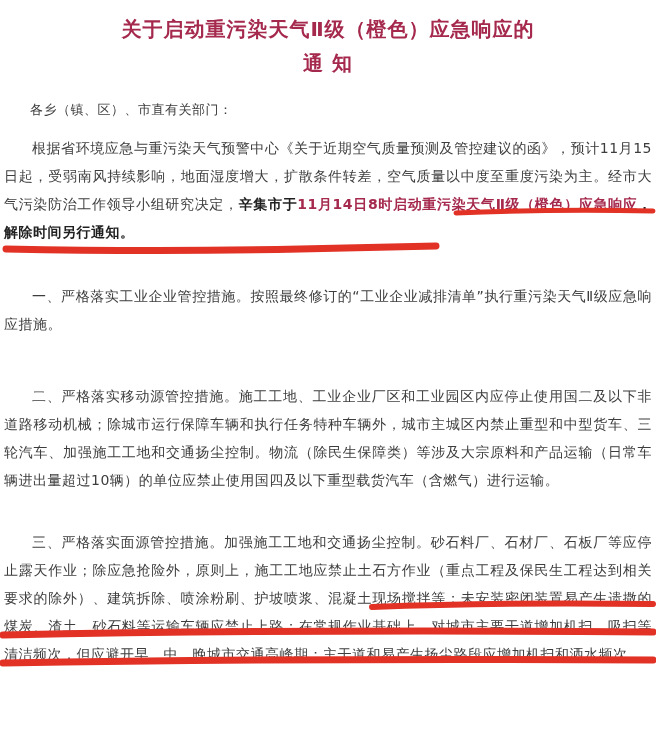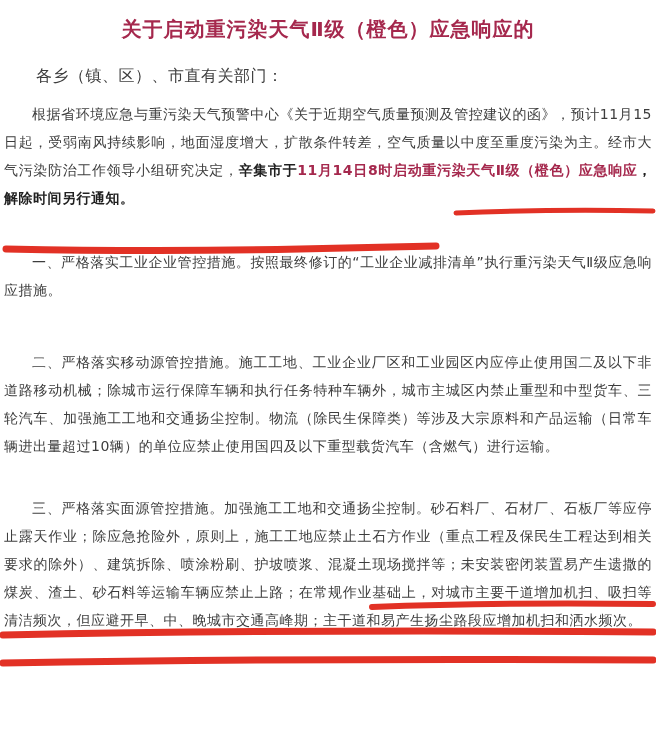--- a/index.html
+++ b/index.html
@@ -20,21 +20,21 @@
     text-align:center;
     font-size:20px;
     line-height:34px;
     font-weight:700;
     color:var(--crimson,#a5284d);
     letter-spacing:1px;
   }
   .title-line{display:block;}
   .salutation{
     margin:16px 0 0 0;
-    font-size:16px;
+    font-size:13px;
     line-height:28px;
     letter-spacing:0.5px;
     text-indent:2em;
     color:var(--body,#3d3d3d);
   }
   .para{
     margin:0;
     font-size:14px;
     line-height:28px;
     letter-spacing:0.5px;
@@ -61,20 +61,21 @@
     stroke-linecap:round;
   }
 </style>
 </head>
 <body>
 
 <div class="page">
 
   <h1 class="title">
     <span class="title-line">关于启动重污染天气Ⅱ级（橙色）应急响应的</span>
+    <span class="title-line">通 知</span>
   </h1>
 
   <p class="salutation">各乡（镇、区）、市直有关部门：</p>
 
   <div id="paragraphs">
       <p class="para"><span class="seg-normal">根据省环境应急与重污染天气预警中心《关于近期空气质量预测及管控建议的函》，预计11月15日起，受弱南风持续影响，地面湿度增大，扩散条件转差，空气质量以中度至重度污染为主。经市大气污染防治工作领导小组研究决定，</span><span class="seg-bold">辛集市于</span><span class="seg-crimson">11月14日8时启动重污染天气Ⅱ级（橙色）应急响应</span><span class="seg-bold">，解除时间另行通知。</span></p>
       <p class="para"><span class="seg-normal">一、严格落实工业企业管控措施。按照最终修订的“工业企业减排清单”执行重污染天气Ⅱ级应急响应措施。</span></p>
       <p class="para"><span class="seg-normal">二、严格落实移动源管控措施。施工工地、工业企业厂区和工业园区内应停止使用国二及以下非道路移动机械；除城市运行保障车辆和执行任务特种车辆外，城市主城区内禁止重型和中型货车、三轮汽车、加强施工工地和交通扬尘控制。物流（除民生保障类）等涉及大宗原料和产品运输（日常车辆进出量超过10辆）的单位应禁止使用国四及以下重型载货汽车（含燃气）进行运输。</span></p>
       <p class="para"><span class="seg-normal">三、严格落实面源管控措施。加强施工工地和交通扬尘控制。砂石料厂、石材厂、石板厂等应停止露天作业；除应急抢险外，原则上，施工工地应禁止土石方作业（重点工程及保民生工程达到相关要求的除外）、建筑拆除、喷涂粉刷、护坡喷浆、混凝土现场搅拌等；未安装密闭装置易产生遗撒的煤炭、渣土、砂石料等运输车辆应禁止上路；在常规作业基础上，对城市主要干道增加机扫、吸扫等清洁频次，但应避开早、中、晚城市交通高峰期；主干道和易产生扬尘路段应增加机扫和洒水频次。</span></p>
     </div>

